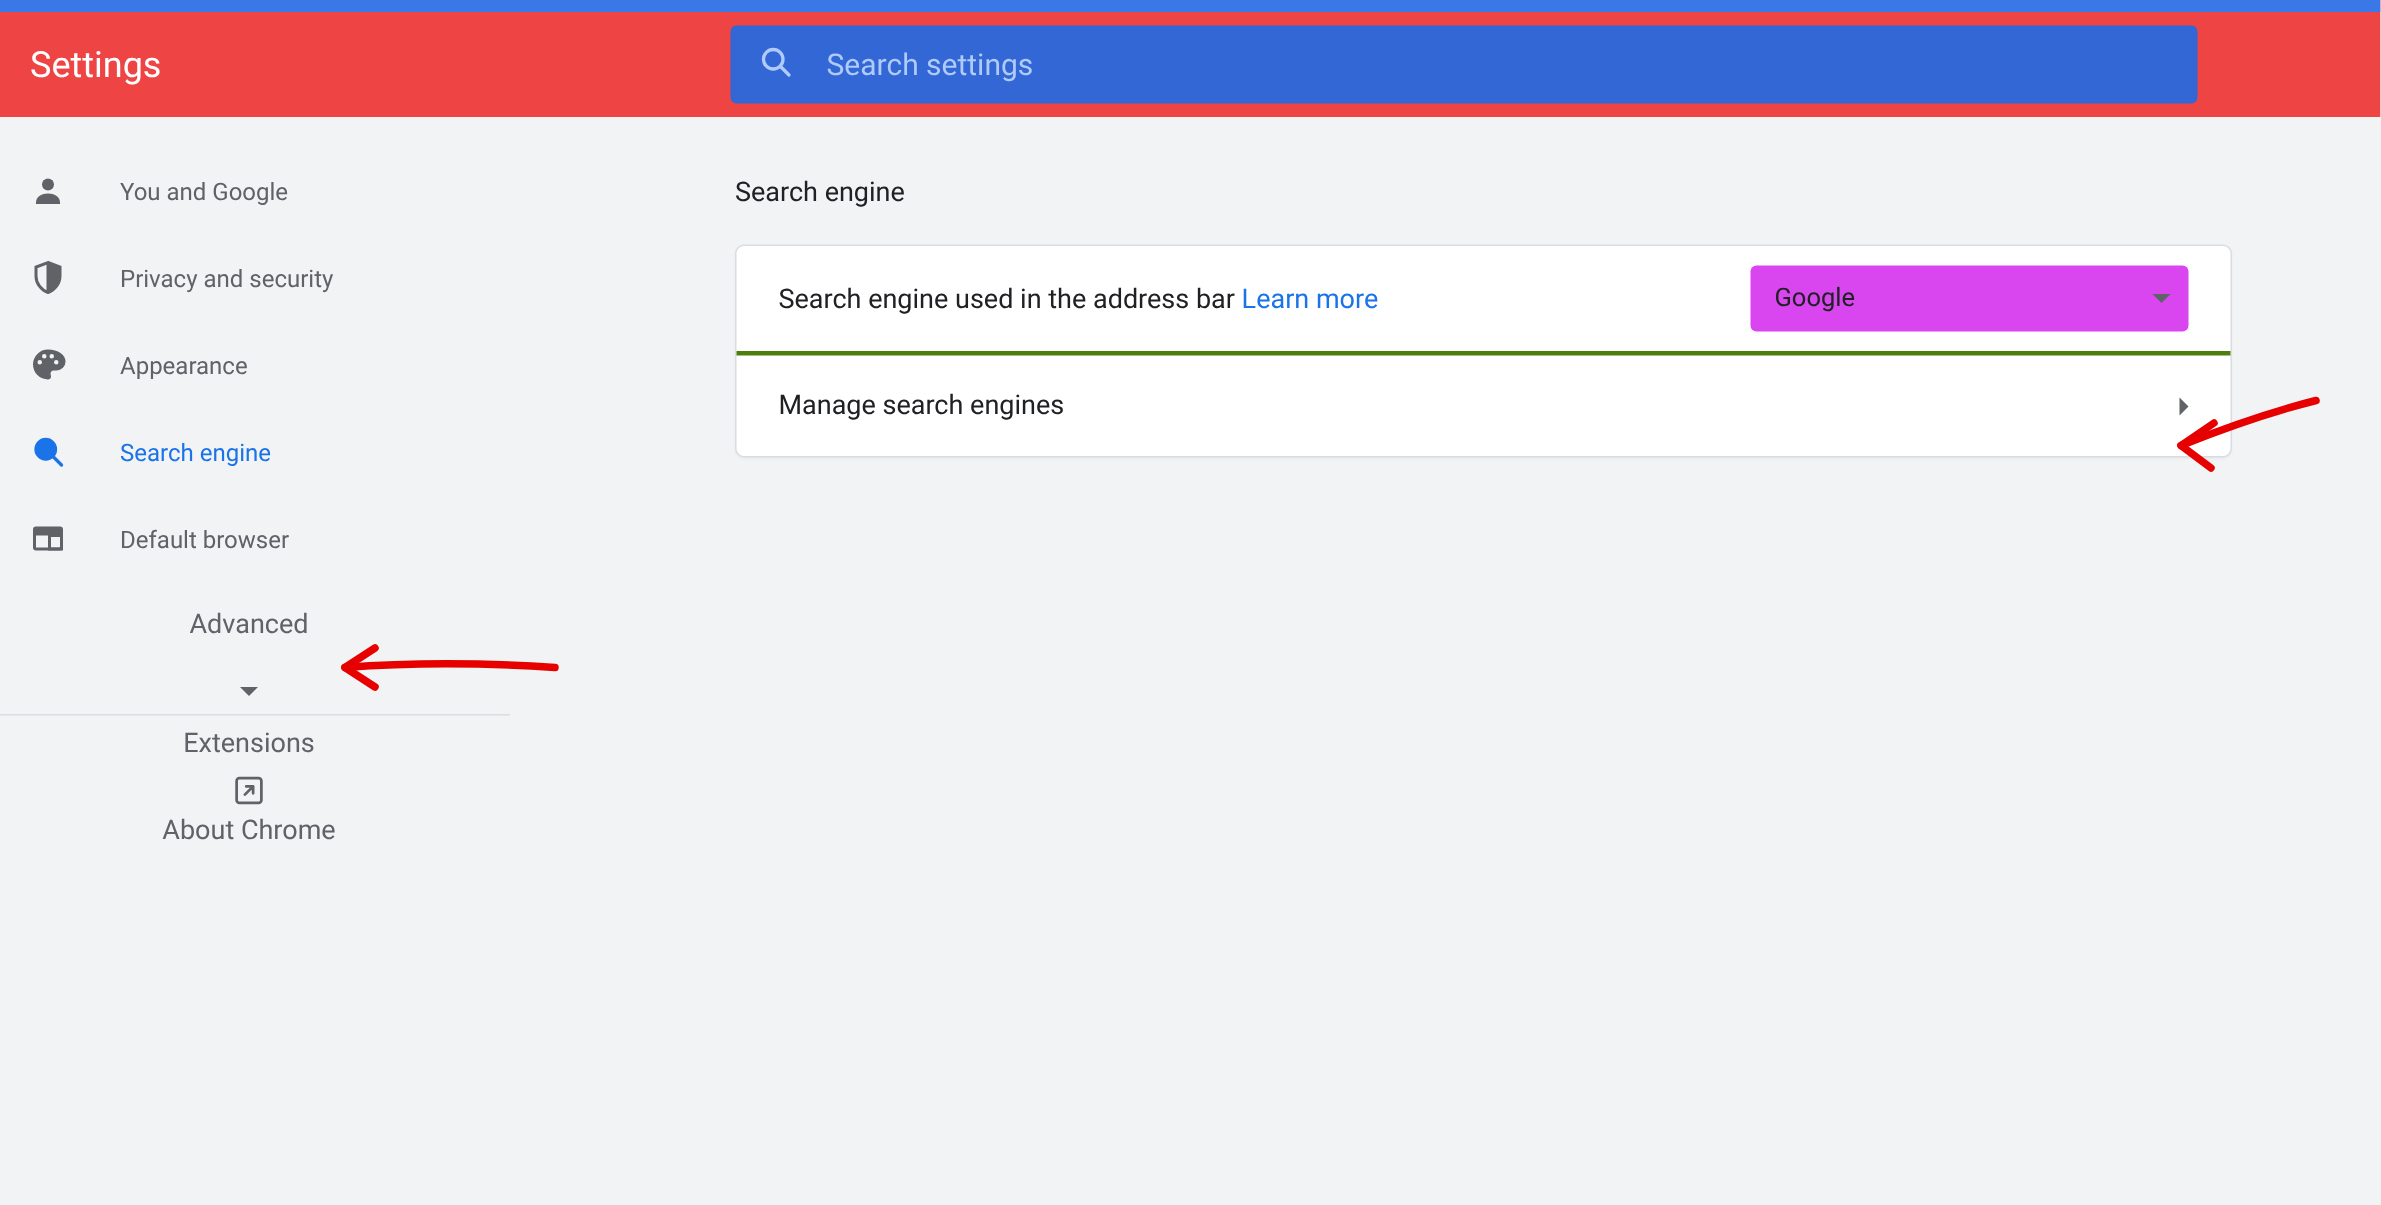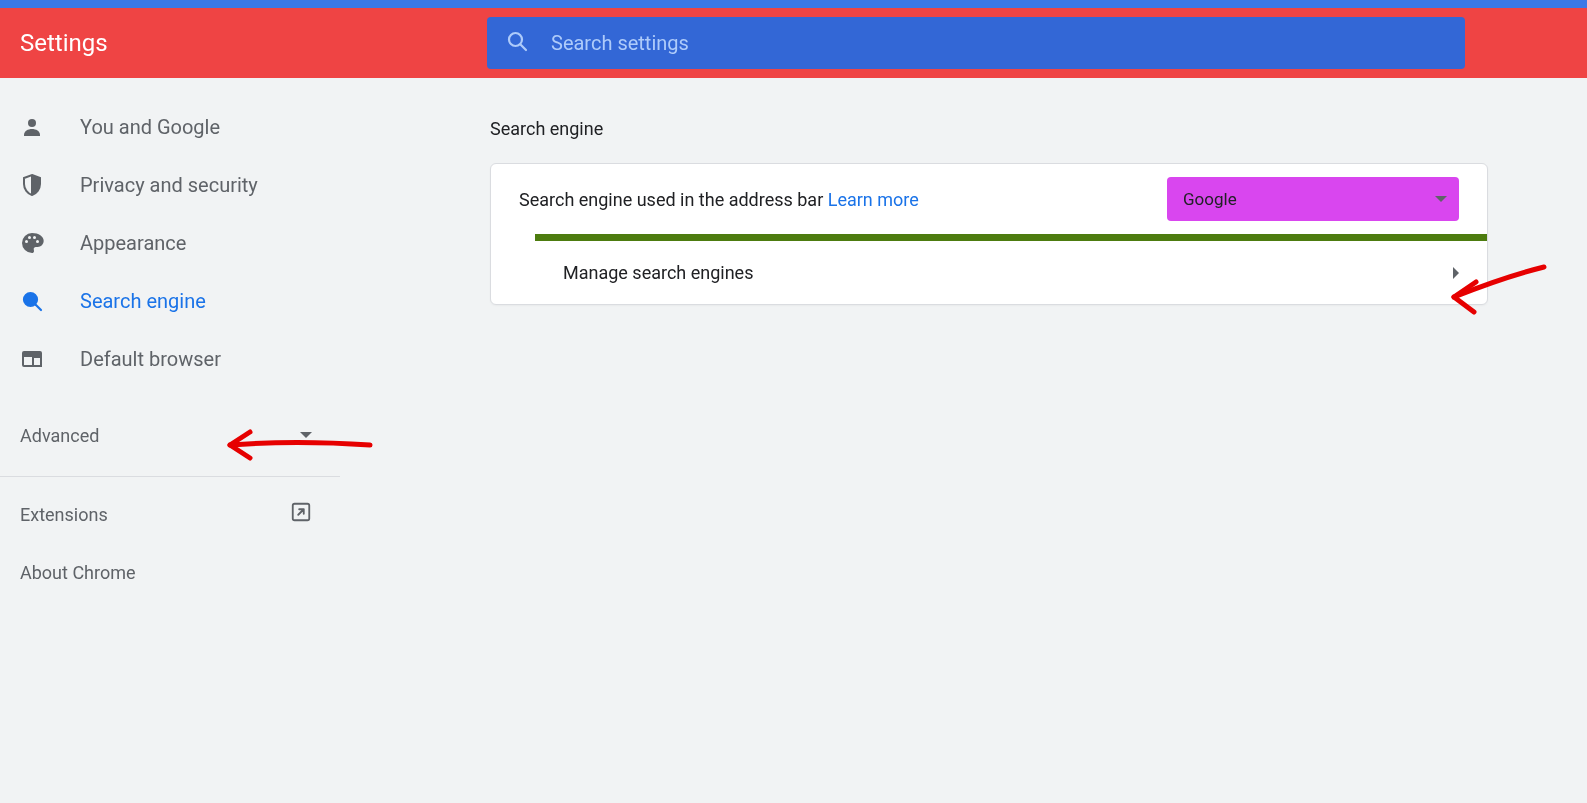--- a/index.html
+++ b/index.html
@@ -61,21 +61,21 @@
       width: 340px;
       padding-top: 20px;
     }
     .sidebar-item {
       display: flex;
       align-items: center;
       height: 58px;
       padding-left: 20px;
       cursor: pointer;
       color: #5f6368;
-      font-size: 20px;
+      font-size: 16px;
     }
     .sidebar-item.active {
       color: #1a73e8;
     }
     .sidebar-item .icon {
       width: 60px;
       display: flex;
       align-items: center;
     }
     .sidebar-item .icon svg {
@@ -92,20 +92,21 @@
     .sidebar-label-row {
       display: flex;
       align-items: center;
       height: 58px;
       padding-left: 20px;
       padding-right: 28px;
       cursor: pointer;
       color: #5f6368;
       font-size: 18px;
       justify-content: space-between;
+      flex-direction: column;
     }
     .sidebar-divider {
       border-top: 1px solid #dadce0;
       margin: 12px 0 8px 0;
     }
     .main {
       flex: 1;
       padding: 40px 0 0 150px;
     }
     .section-title {
@@ -123,22 +124,21 @@
     }
     .card-row {
       display: flex;
       align-items: center;
       height: 70px;
       padding: 0 28px;
       cursor: pointer;
       justify-content: space-between;
     }
     .card-row + .card-row {
-      border-top: 7px solid #4d7c0f;
-      margin-left: 44px;
+      border-top: 3px solid #4d7c0f;
     }
     .card-row .row-text {
       font-size: 18px;
       color: #202124;
     }
     .card-row .learn-more {
       color: #1a73e8;
       cursor: pointer;
     }
     .dropdown {

